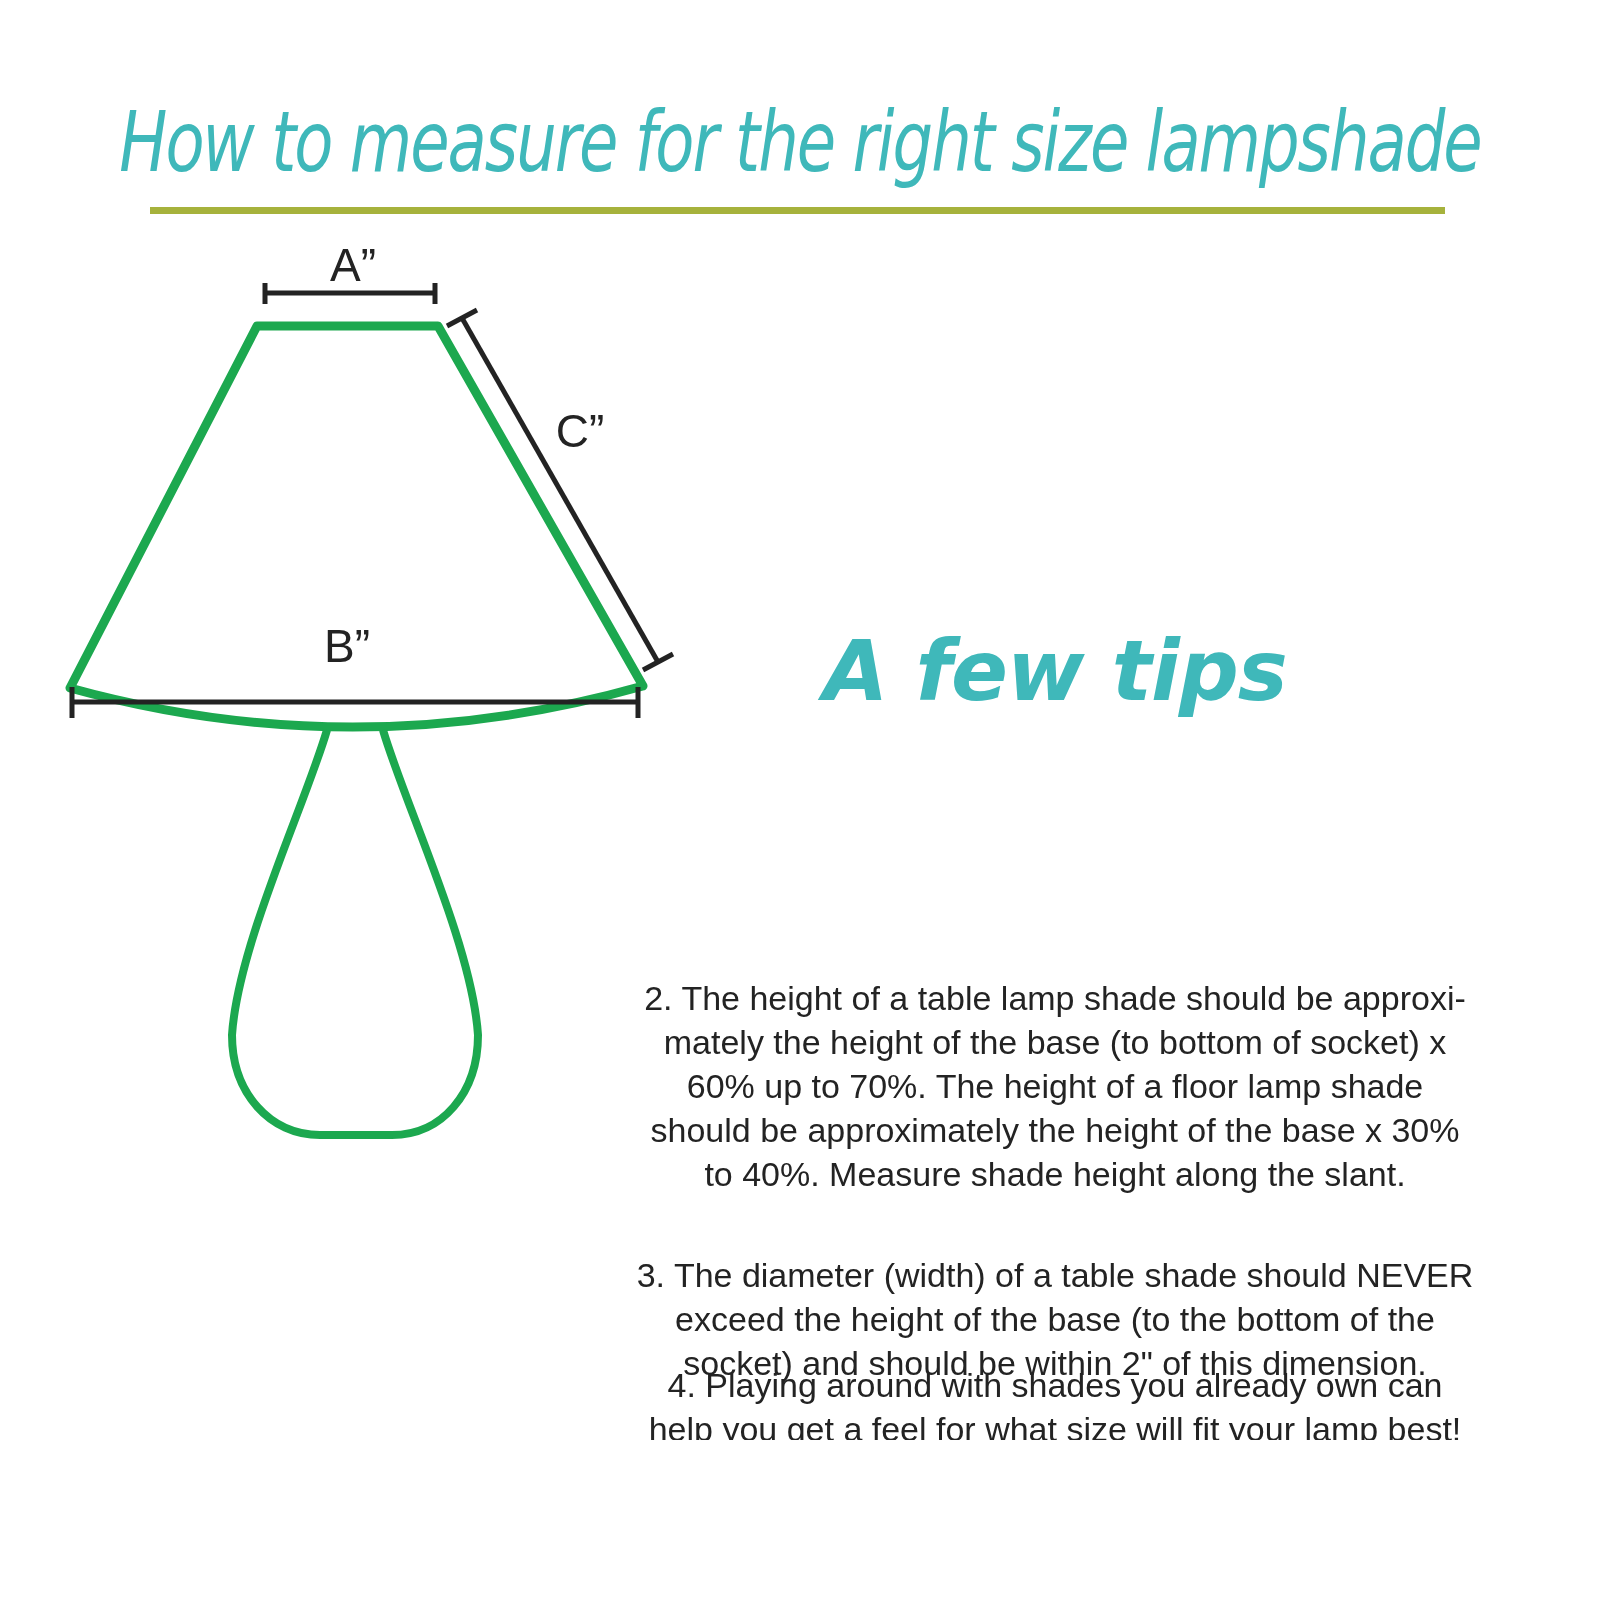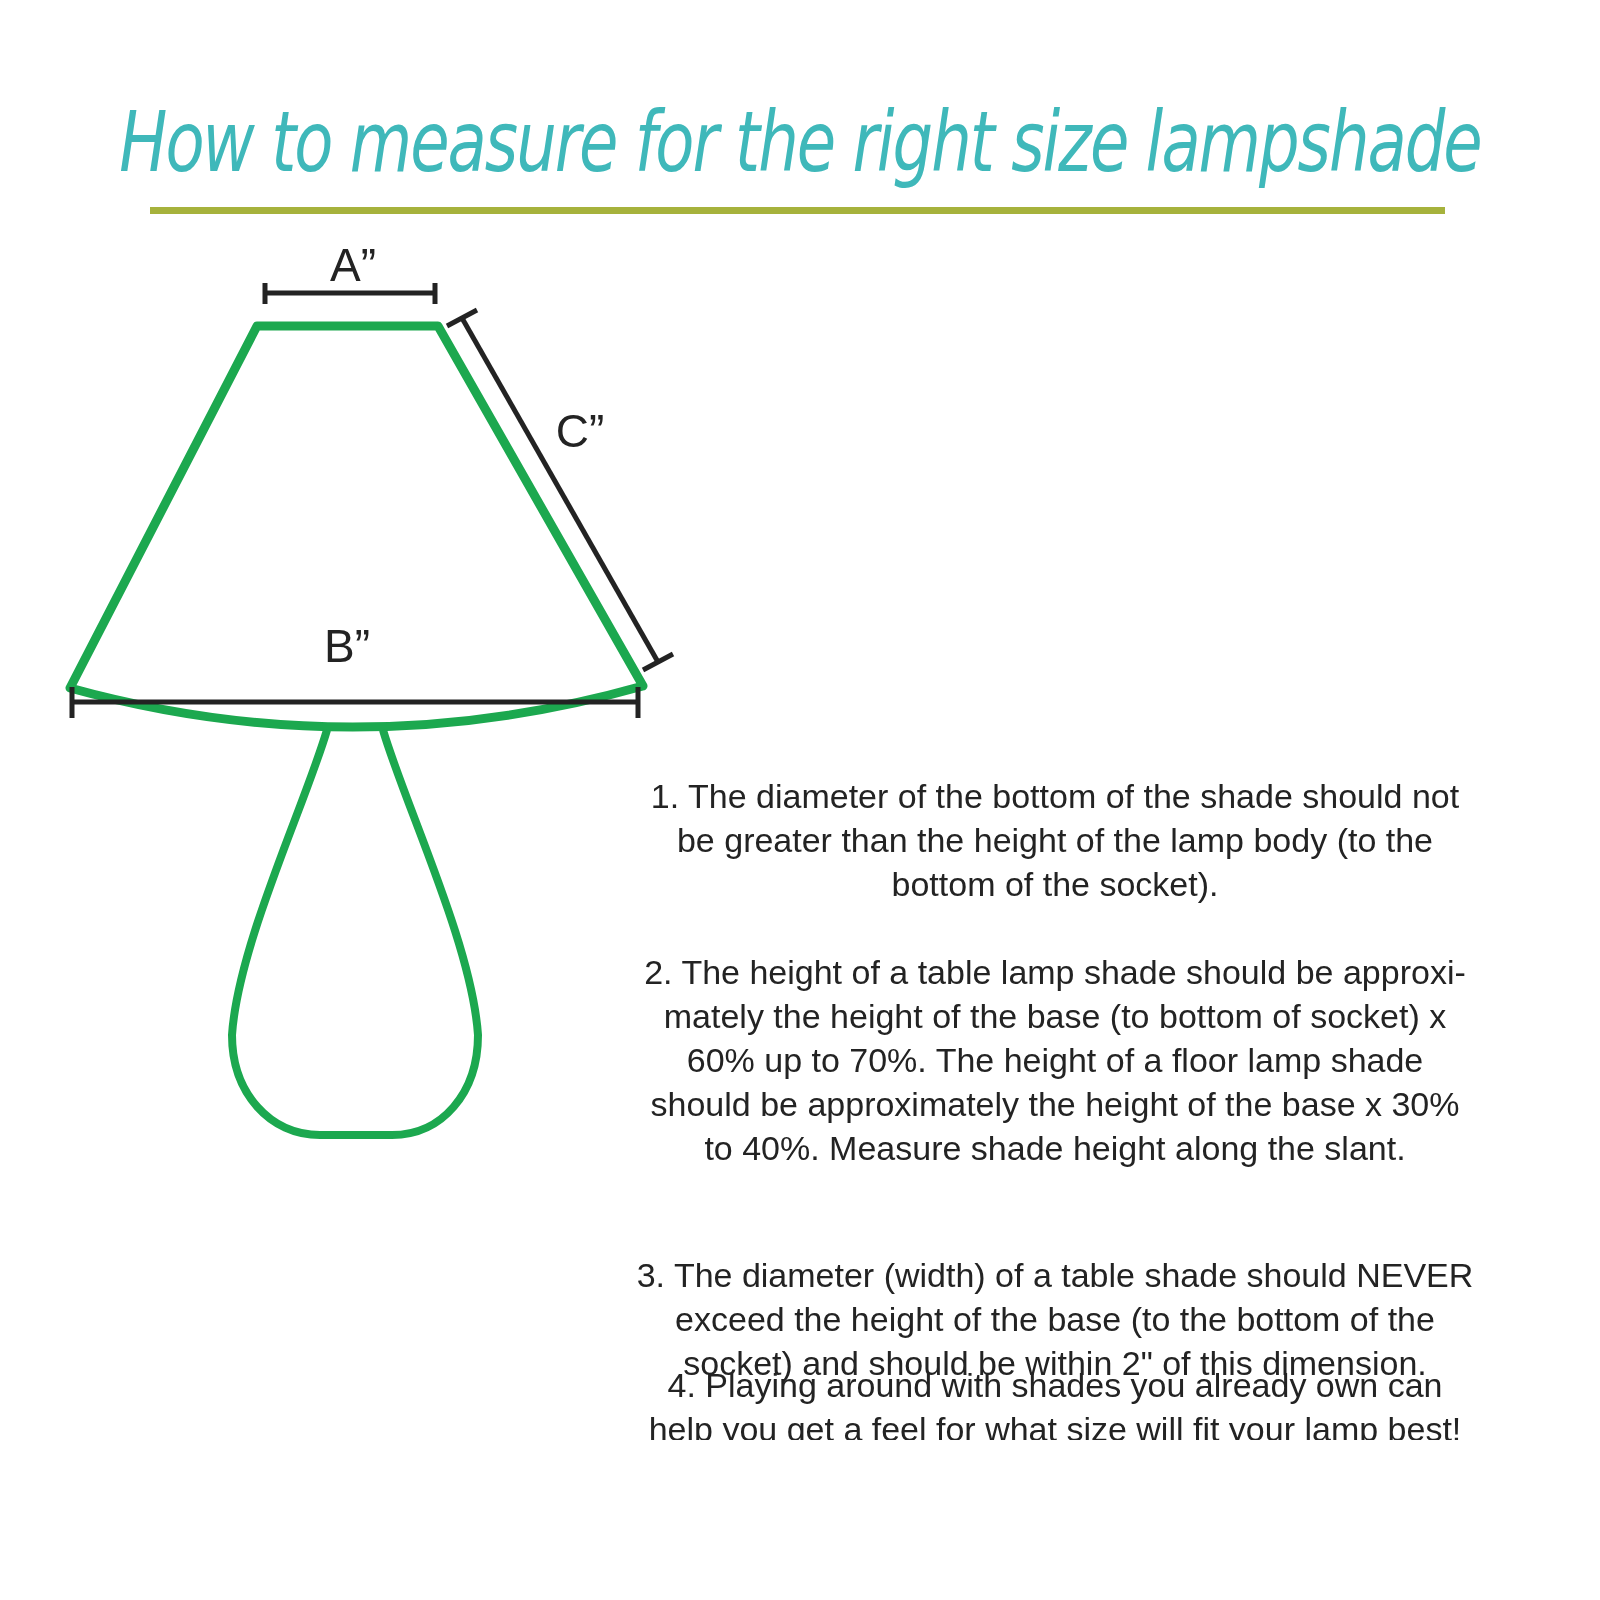--- a/index.html
+++ b/index.html
@@ -57,21 +57,21 @@
     font-style:italic;font-weight:700;
     font-size:84px;letter-spacing:-1px;
     color:var(--teal);
     margin:0;
   }
   .tip{
     font-size:34px;line-height:44px;color:var(--ink);
     white-space:pre-line;margin:0;
   }
   .tip-1{top:774px;}
-  .tip-2{top:950px;}
+  .tip-2{top:976px;}
   .tip-3{top:1253px;}
   .tip-4{top:1351px;margin-top:12px;}
 </style>
 </head>
 <body>
 
 <div class="page">
 
   <div class="title">How to measure for the right size lampshade</div>
   <div class="title-underline"></div>
@@ -103,24 +103,22 @@
 
     <path d="M 287,495
              C 265,570 198,710 192,800
              C 192,858 230,900 280,900
              L 352,900
              C 402,900 438,858 438,800
              C 432,710 365,570 343,495" fill="none" stroke="#1CA84F" stroke-width="8" stroke-linejoin="round"></path>
   </svg>
 
 
+  <h2 class="col tips-heading">A few tips</h2>
 
-  <p class="col tip tip-1">1. The diameter of the bottom of the shade should not
-be greater than the height of the lamp body (to the
-bottom of the socket).</p>
   <p class="col tip tip-2">2. The height of a table lamp shade should be approxi-
 mately the height of the base (to bottom of socket) x
 60% up to 70%. The height of a floor lamp shade
 should be approximately the height of the base x 30%
 to 40%. Measure shade height along the slant.</p>
   <p class="col tip tip-3">3. The diameter (width) of a table shade should NEVER
 exceed the height of the base (to the bottom of the
 socket) and should be within 2" of this dimension.</p>
   <p class="col tip tip-4">4. Playing around with shades you already own can
 help you get a feel for what size will fit your lamp best!</p>

